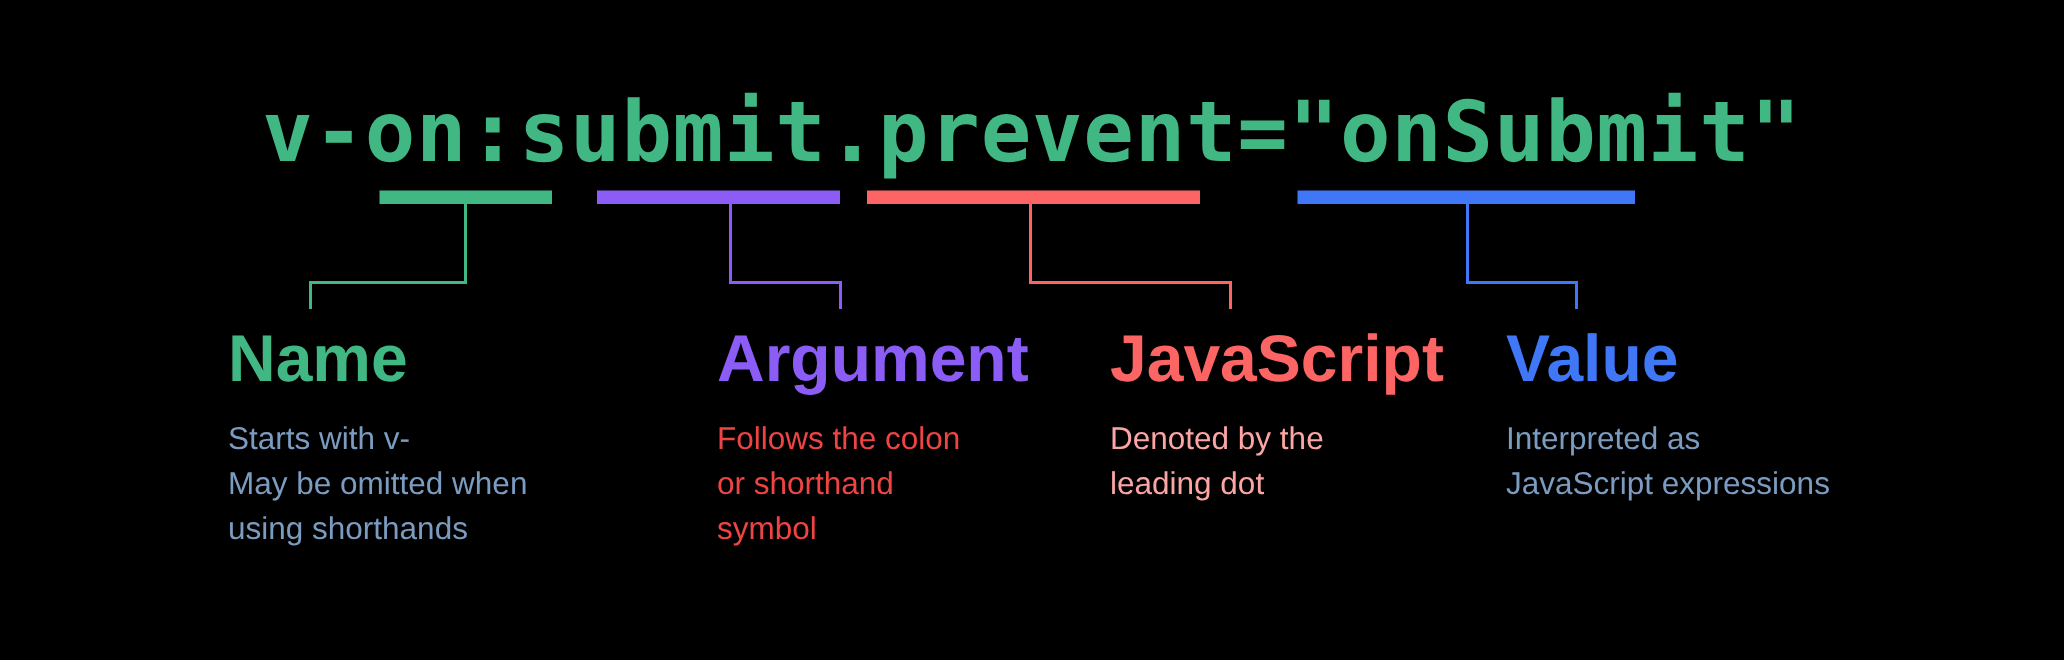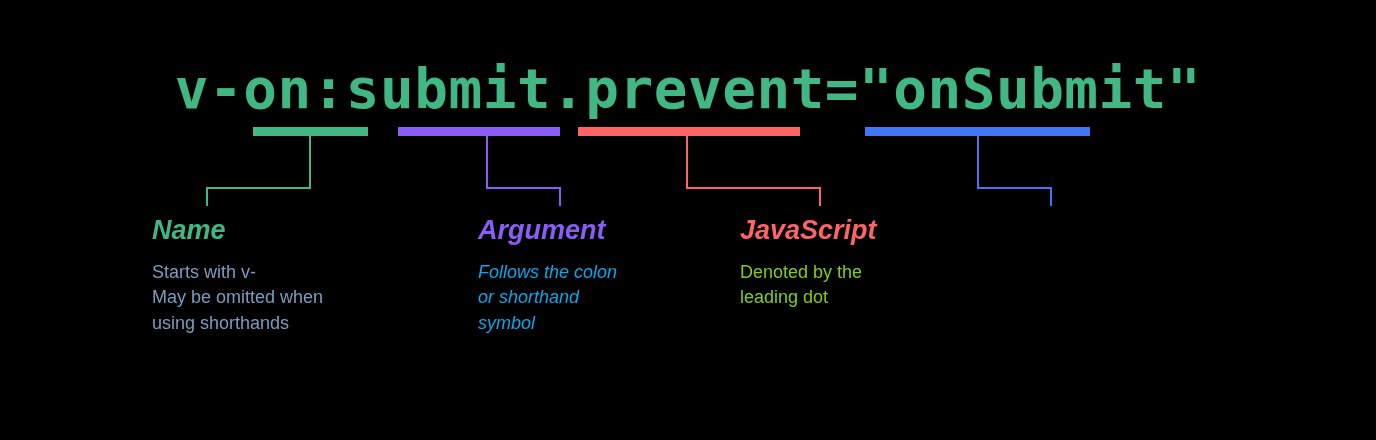--- a/index.html
+++ b/index.html
@@ -45,30 +45,29 @@
     pointer-events: none;
   }
 
   
   .label-block {
     position: absolute;
     top: 216px;
   }
   .label-title {
     font-family: "Liberation Sans", sans-serif;
-    font-size: 27px;
+    font-size: 44px;
     font-weight: 700;
     line-height: 1.1;
     margin: 0 0 14px 0;
     white-space: nowrap;
-    font-style: italic;
   }
   .label-desc {
     font-family: "Liberation Sans", sans-serif;
-    font-size: 18px;
+    font-size: 21px;
     font-weight: 400;
     line-height: 1.43;
     color: #7b9cc0;
     white-space: pre-line;
     margin: 0;
   }
 
   .blk-name     { left: 152px; width: 290px; }
   .blk-argument { left: 478px; width: 250px; }
   .blk-modifier { left: 740px; width: 250px; }
@@ -101,25 +100,30 @@
 
   <div class="label-block blk-name">
     <div class="label-title c-green" style="color: rgb(65, 184, 131);">Name</div>
     <div class="label-desc" style="color: rgb(123, 156, 192);">Starts with v-
 May be omitted when
 using shorthands</div>
   </div>
 
   <div class="label-block blk-argument">
     <div class="label-title c-purple" style="color: rgb(139, 92, 246);">Argument</div>
-    <div class="label-desc" style="color: #0ea5e9; font-style: italic;">Follows the colon
+    <div class="label-desc" style="color: #ef4444;">Follows the colon
 or shorthand
 symbol</div>
   </div>
 
   <div class="label-block blk-modifier">
     <div class="label-title c-red" style="color: rgb(253, 100, 100);">JavaScript</div>
-    <div class="label-desc" style="color: #84cc16;">Denoted by the
+    <div class="label-desc" style="color: #fca5a5;">Denoted by the
 leading dot</div>
   </div>
 
+  <div class="label-block blk-value">
+    <div class="label-title c-blue" style="color: rgb(64, 119, 246);">Value</div>
+    <div class="label-desc" style="color: rgb(123, 156, 192);">Interpreted as
+JavaScript expressions</div>
+  </div>
 
 </div>
 
 </body></html>

